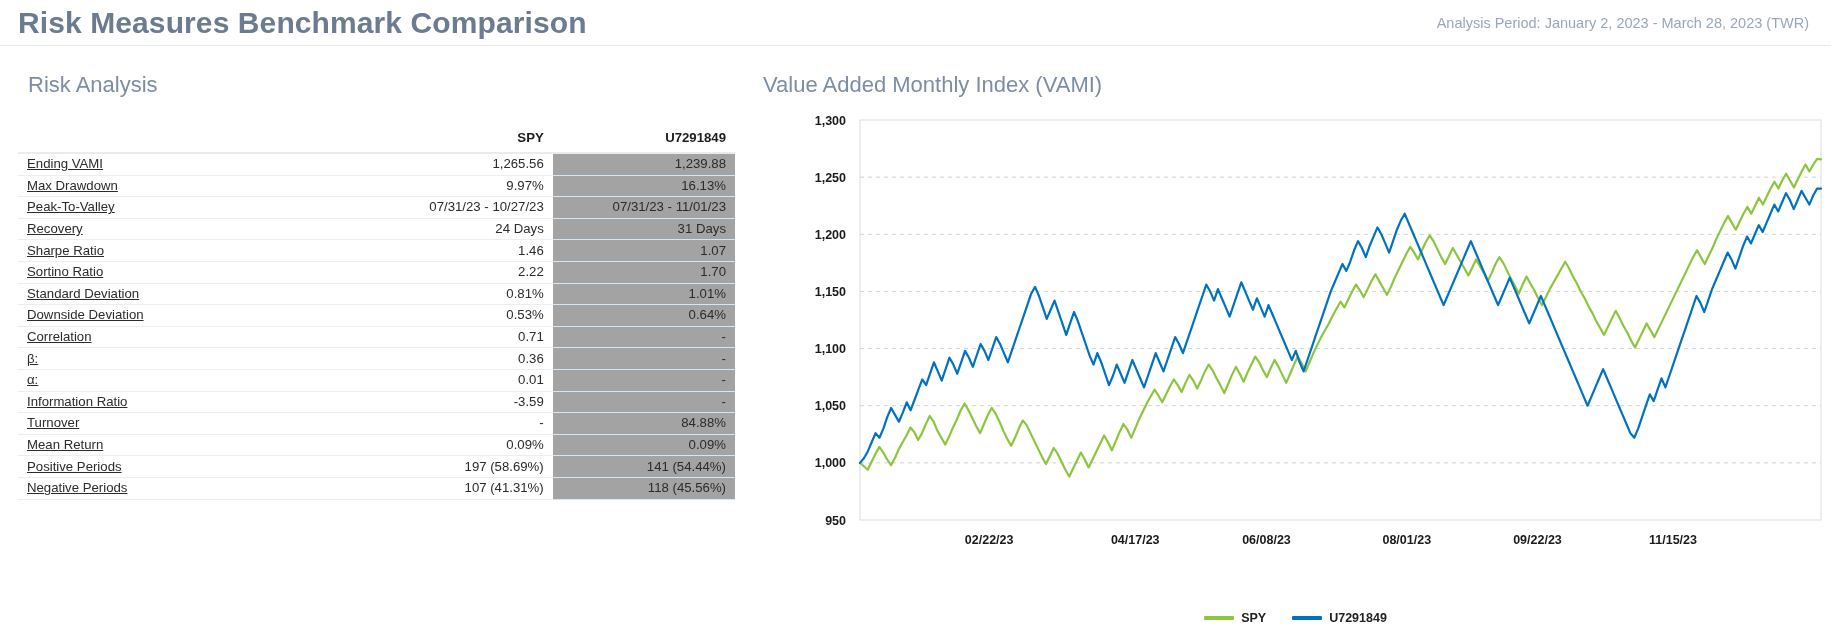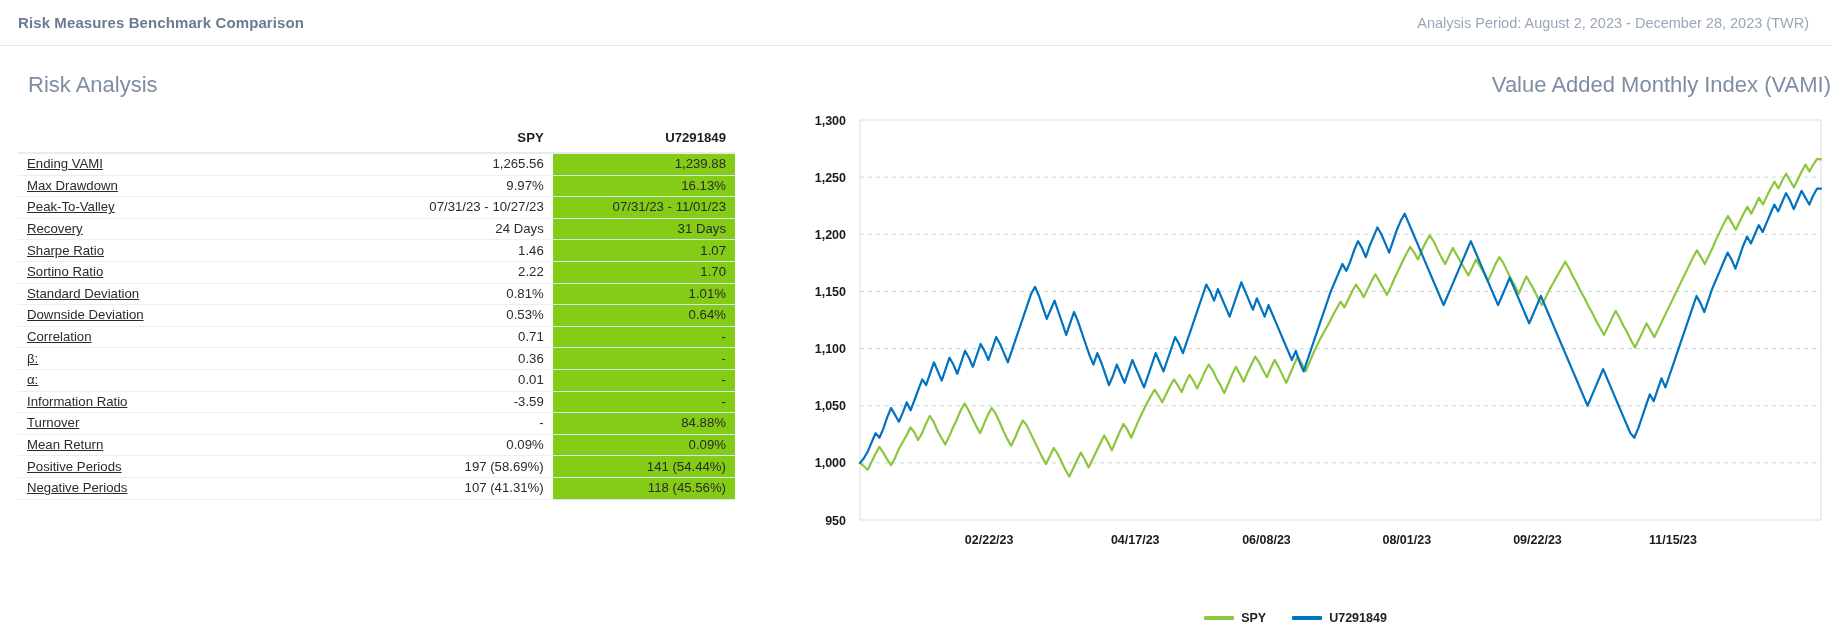--- a/index.html
+++ b/index.html
@@ -21,21 +21,21 @@
     position: absolute;
     left: 0; top: 0;
     width: 1831px; height: 46px;
     display: flex;
     align-items: center;
     justify-content: space-between;
     padding: 0 18px 0 18px;
     border-bottom: 1px solid #e3e6ea;
   }
   .page-title {
-    font-size: 15px;
+    font-size: 30px;
     font-weight: 700;
     color: #6a7b92;
     letter-spacing: 0.1px;
     white-space: nowrap;
   }
   .analysis-period {
     font-size: 14.5px;
     color: #9aa7b8;
     white-space: nowrap;
     padding-right: 4px;
@@ -97,37 +97,36 @@
   table.risk-table td.metric {
     text-align: left;
     width: 352px;
     text-decoration: underline;
   }
   table.risk-table td.val {
     text-align: right;
     width: 182px;
   }
   table.risk-table td.col-b {
-    background: #84cc16;
+    background: #a3a3a3;
     border-bottom: 1px solid #d2e6f6;
   }
   table.risk-table tr:first-child td { border-top: none; }
 
   
   .right-panel {
     position: absolute;
     left: 760px; top: 0;
     width: 1071px; height: 595px;
   }
   .chart-title {
     font-size: 22px;
     color: #7d8da3;
     font-weight: 400;
-    margin: 26px 0 0 15px;
-    text-align: right;
+    margin: 26px 0 0 3px;
   }
   .chart-wrap {
     position: absolute;
     left: 0; top: 66px;
     width: 1071px; height: 460px;
   }
   .chart-svg { display: block; }
   .legend {
     position: absolute;
     left: 0; top: 565px;
@@ -143,21 +142,21 @@
   .legend-swatch { width: 30px; height: 4px; border-radius: 1px; display: inline-block; }
   .legend-label { font-weight: 700; font-size: 12.5px; }
 </style>
 </head>
 <body>
 
 <div id="page">
 
   <div class="page-header">
     <div class="page-title">Risk Measures Benchmark Comparison</div>
-    <div class="analysis-period">Analysis Period: August 2, 2023 - December 28, 2023 (TWR)</div>
+    <div class="analysis-period">Analysis Period: January 2, 2023 - March 28, 2023 (TWR)</div>
   </div>
 
   <div class="content">
 
     <div class="left-panel">
       <div class="section-title">Risk Analysis</div>
 
       <table class="risk-table">
         <thead>
           <tr>

